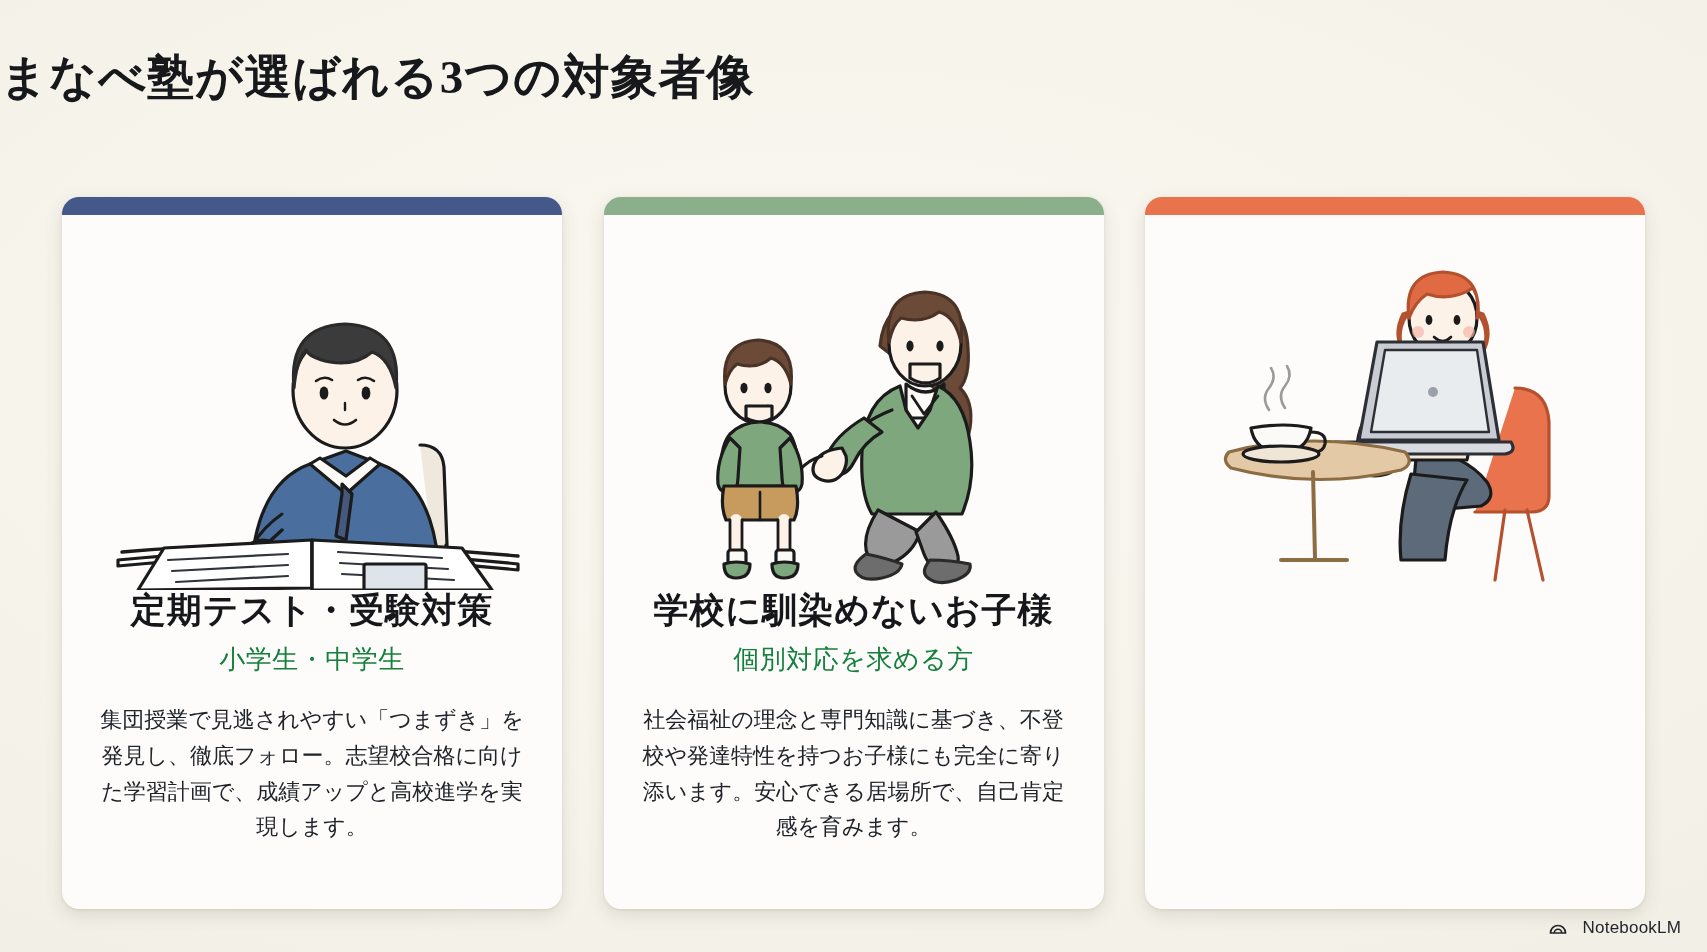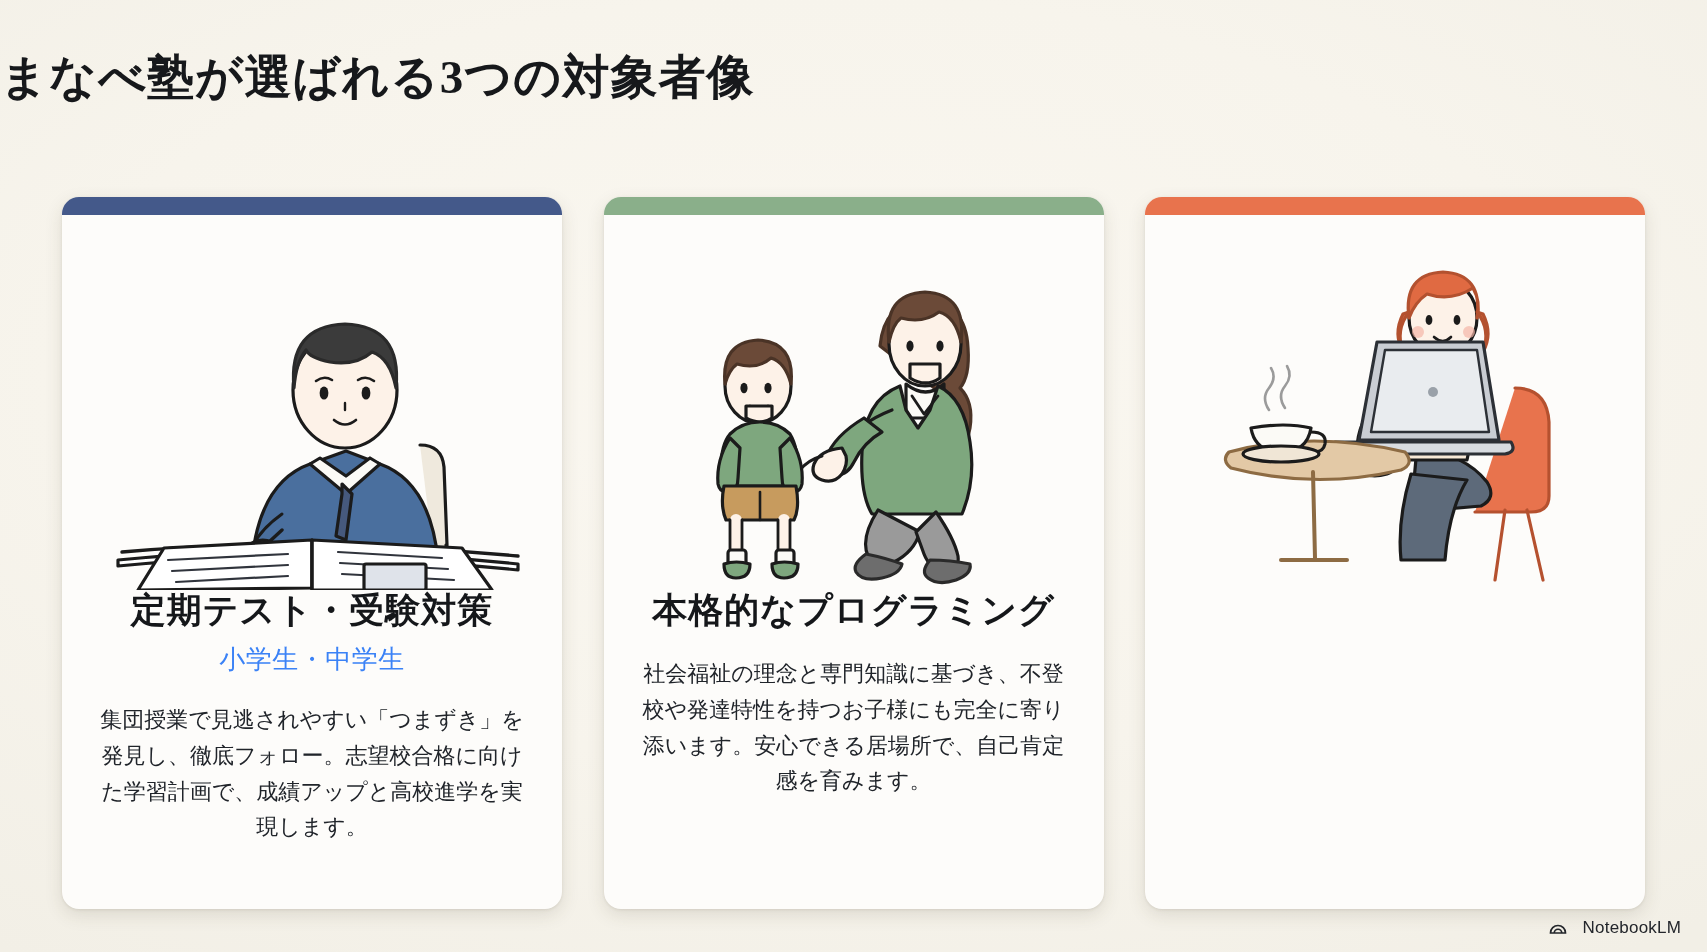--- a/index.html
+++ b/index.html
@@ -60,21 +60,21 @@
     font-family:"Liberation Serif","DejaVu Serif",serif;
     font-weight:700;
     font-size:35px;
     color:#15171a;
     letter-spacing:1px;
     line-height:1.18;
   }
   .card-sub{
     margin-top:11px;
     font-size:26px;
-    color:#3b82f6;
+    color:#15803d;
     font-weight:400;
     letter-spacing:.5px;
   }
   .card-desc{
     margin-top:25px;
     font-size:22px;
     line-height:1.62;
     color:#20242a;
     text-align:center;
     padding:0 6px;
@@ -220,21 +220,22 @@
           <rect x="84" y="290" width="18" height="16" rx="3" fill="#fbfaf6"></rect>
           <rect x="132" y="290" width="18" height="16" rx="3" fill="#fbfaf6"></rect>
 
           <path d="M80 304 q0 14 12 14 q14 0 14 -14 q-14 -4 -26 0 z" fill="#7ea77e"></path>
           <path d="M128 304 q0 14 12 14 q14 0 14 -14 q-14 -4 -26 0 z" fill="#7ea77e"></path>
         </g>
       </svg>
     </div>
 
     <div class="card-body">
-      <div class="card-title">本格的なプログラミング</div>
+      <div class="card-title">学校に馴染めないお子様</div>
+      <div class="card-sub">個別対応を求める方</div>
       <div class="card-desc">社会福祉の理念と専門知識に基づき、不登校や発達特性を持つお子様にも完全に寄り添います。安心できる居場所で、自己肯定感を育みます。</div>
     </div>
   </div>
 
   <div class="card">
     <div class="card-topbar" style="background:#e8734d"></div>
 
     <div class="illus">
       <svg width="420" height="330" viewBox="0 0 420 330">
         <g fill="none" stroke="#1b1b1b" stroke-width="3.2" stroke-linecap="round" stroke-linejoin="round">

